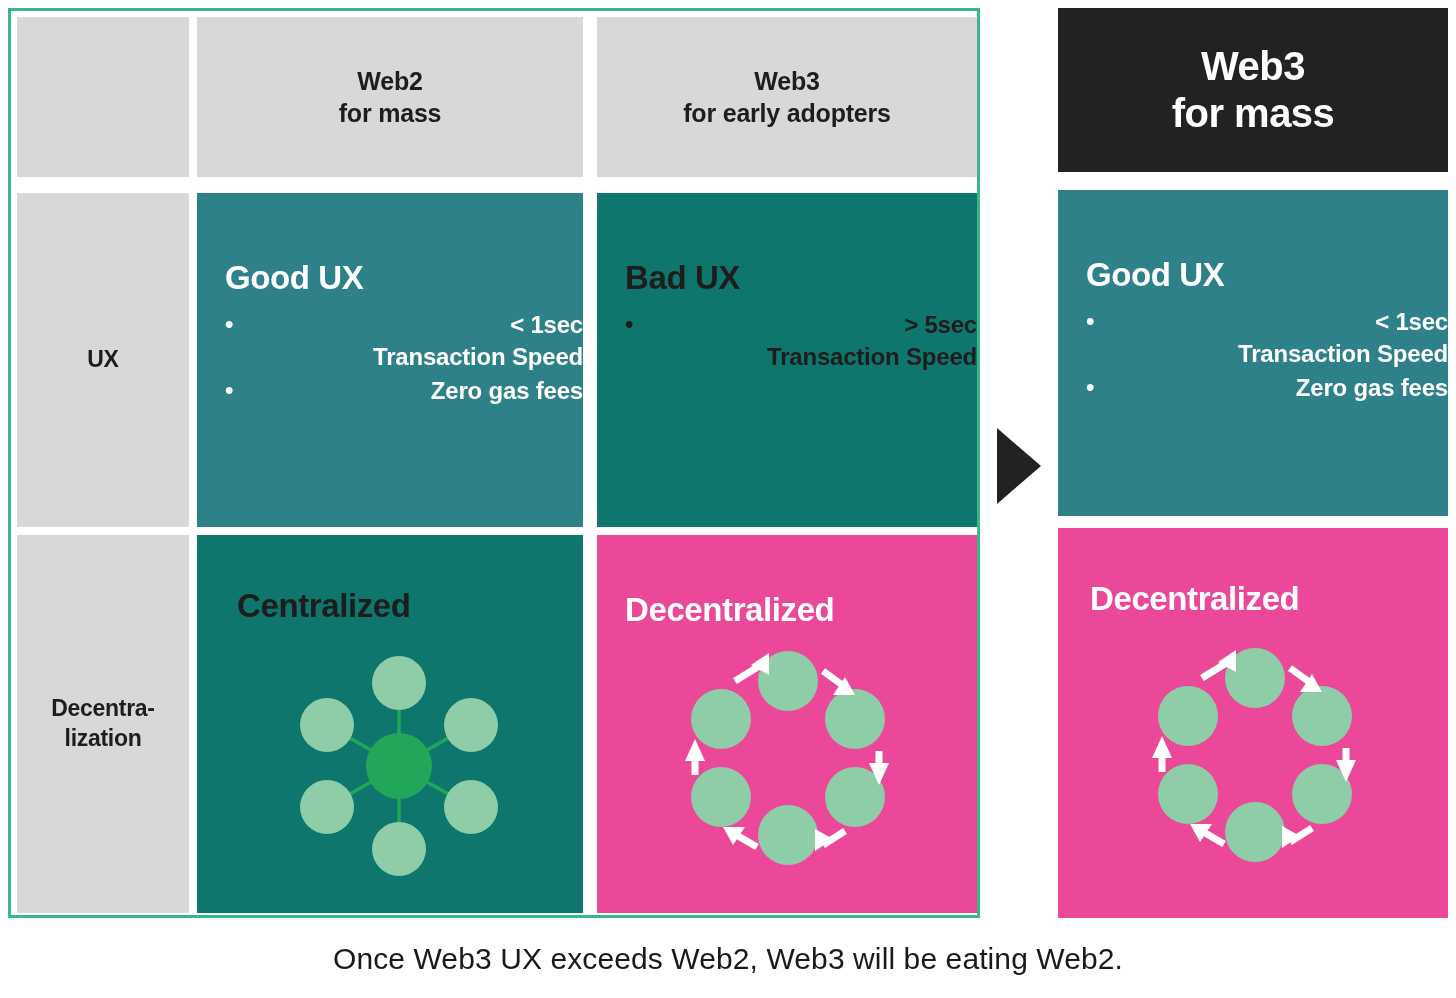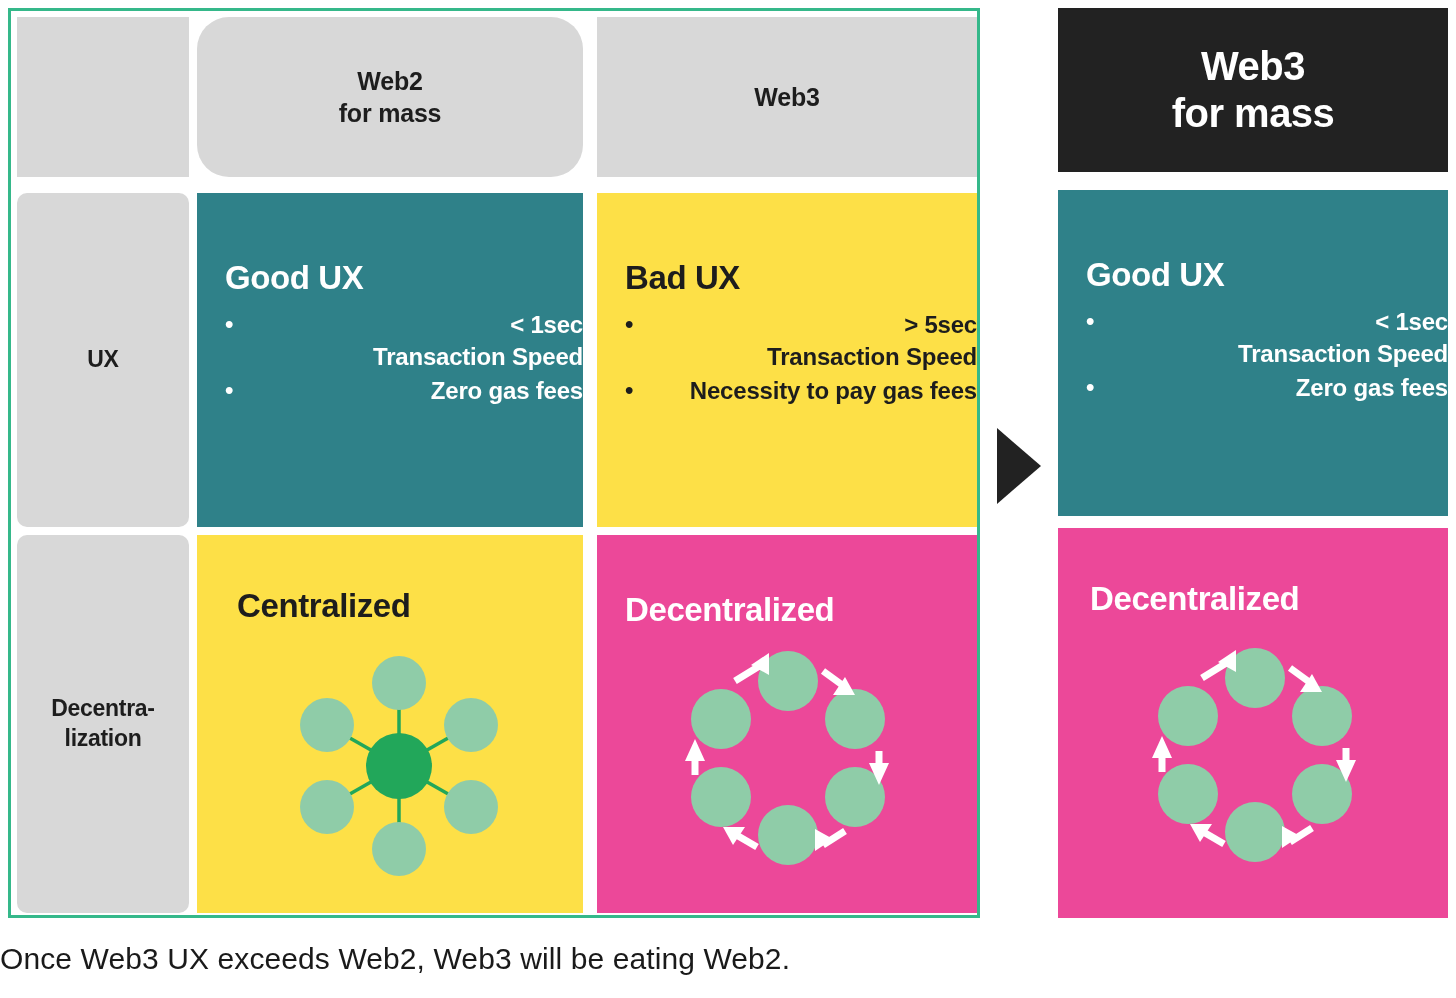--- a/index.html
+++ b/index.html
@@ -24,21 +24,21 @@
     width: 972px; height: 910px;
     border: 3px solid #35b88a;
     background: #ffffff;
   }
 
   .cell { position: absolute; box-sizing: border-box; }
 
   .cell-grey   { background: #d8d8d8; }
   .cell-teal   { background: #2f8189; }
   .cell-green  { background: #ec4899; }
-  .cell-white  { background: #fde047; }
+  .cell-white  { background: #0f766e; }
   .cell-black  { background: #222222; }
 
   
   .col-head {
     display: flex;
     flex-direction: column;
     align-items: center;
     justify-content: center;
     color: #1d1d1d;
     font-weight: bold;
@@ -52,21 +52,20 @@
   .row-head {
     display: flex;
     align-items: center;
     justify-content: center;
     text-align: center;
     color: #1d1d1d;
     font-weight: bold;
     font-size: 23px;
     line-height: 1.3;
     letter-spacing: -0.3px;
-    border-radius: 10px;
   }
   .row-head span { display: block; }
 
   
   .ux-body {
     padding: 66px 0 0 28px;
   }
   .ux-title {
     font-weight: bold;
     font-size: 33px;
@@ -132,41 +131,42 @@
   
   #flow-arrow {
     left: 995px; top: 426px;
     width: 46px; height: 80px;
   }
 
   
   #caption {
     left: 0; top: 942px;
     width: 1456px;
-    text-align: left;
+    text-align: center;
     font-size: 30px;
     color: #1a1a1a;
     letter-spacing: 0.1px;
     font-weight: normal;
   }
 </style>
 </head>
 <body>
 
 <div class="abs" id="compare-panel">
 
   <div class="cell cell-grey" style="left:6px; top:6px; width:172px; height:160px;"></div>
 
-  <div class="cell cell-grey col-head" style="left:186px; top:6px; width:386px; height:160px;border-radius:32px;">
+  <div class="cell cell-grey col-head" style="left:186px; top:6px; width:386px; height:160px;">
     <span>Web2</span>
     <span>for mass</span>
   </div>
 
   <div class="cell cell-grey col-head" style="left:586px; top:6px; width:380px; height:160px;">
     <span>Web3</span>
+    <span>for early adopters</span>
   </div>
 
   <div class="cell cell-grey row-head" style="left:6px; top:182px; width:172px; height:334px;">
     <span>UX</span>
   </div>
 
   <div class="cell cell-teal" style="left:186px; top:182px; width:386px; height:334px;">
     <div class="ux-body text-white">
       <div class="ux-title">Good UX</div>
       <ul class="ux-list">
@@ -181,23 +181,20 @@
     </div>
   </div>
 
   <div class="cell cell-white" style="left:586px; top:182px; width:380px; height:334px;">
     <div class="ux-body text-dark">
       <div class="ux-title">Bad UX</div>
       <ul class="ux-list">
         <li>
           <span>&gt; 5sec</span>
           <span class="cont">Transaction Speed</span>
-        </li>
-        <li>
-          <span>Necessity to pay gas fees</span>
         </li>
       </ul>
     </div>
   </div>
 
   <div class="cell cell-grey row-head" style="left:6px; top:524px; width:172px; height:378px;">
     <div>
       <span>Decentra-</span>
       <span>lization</span>
     </div>

